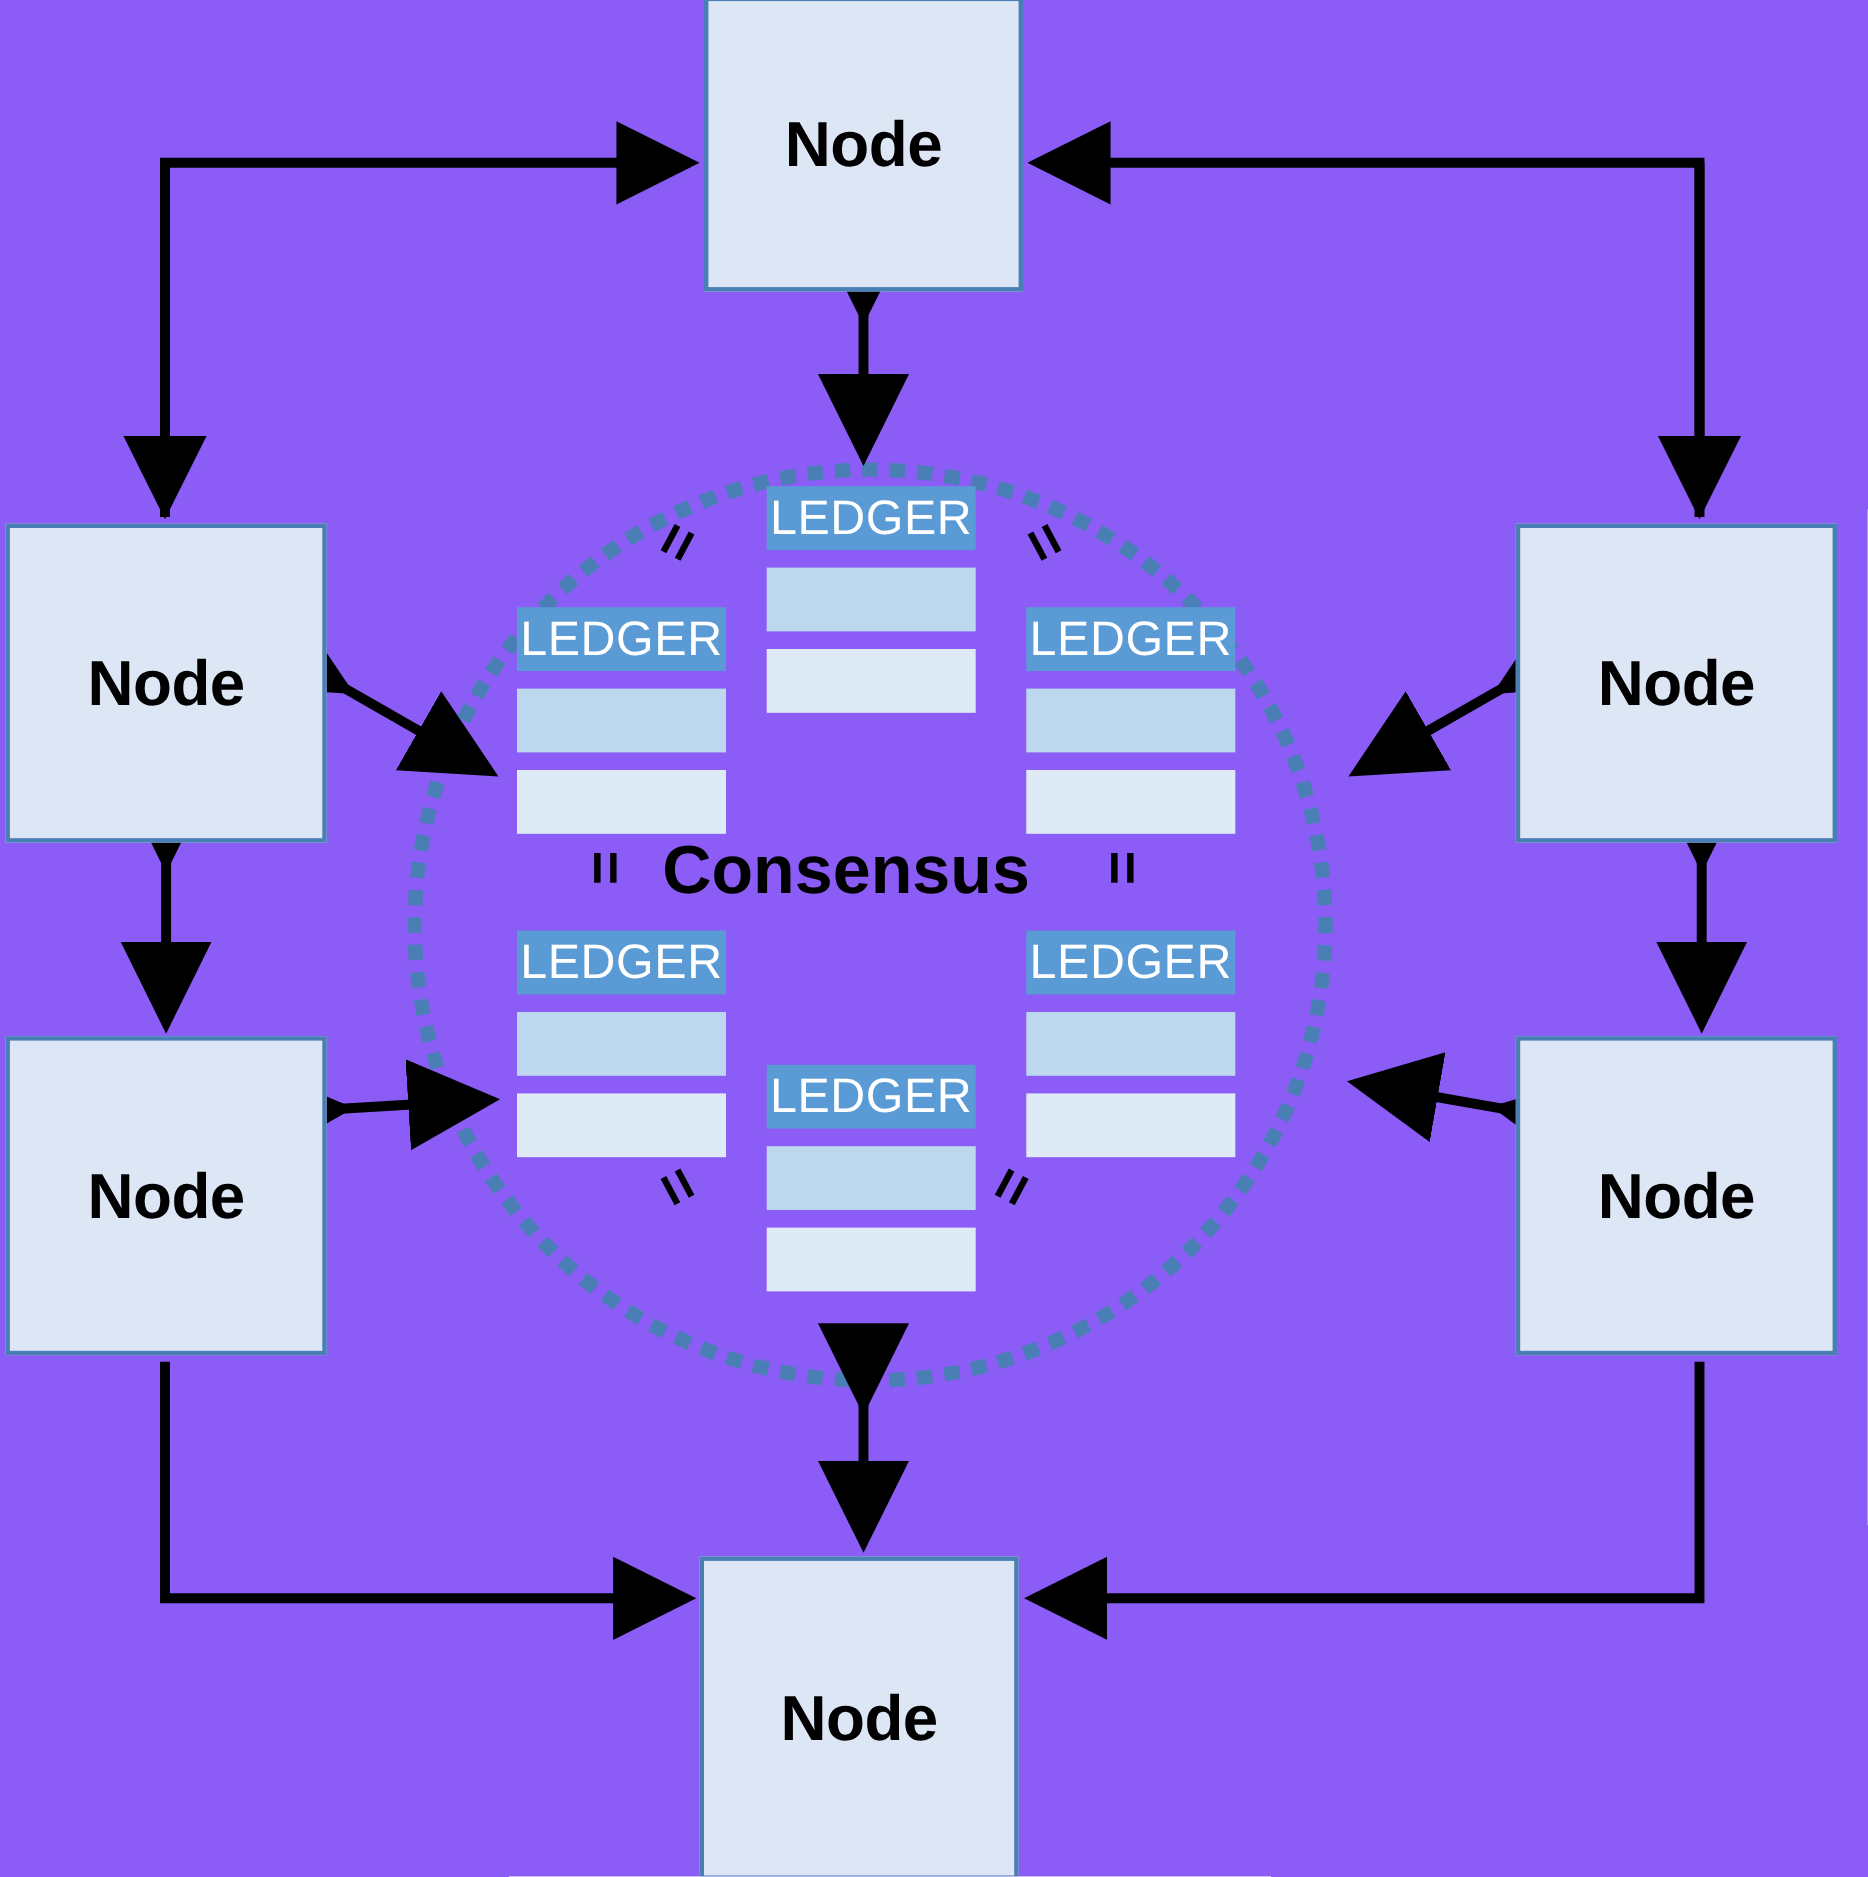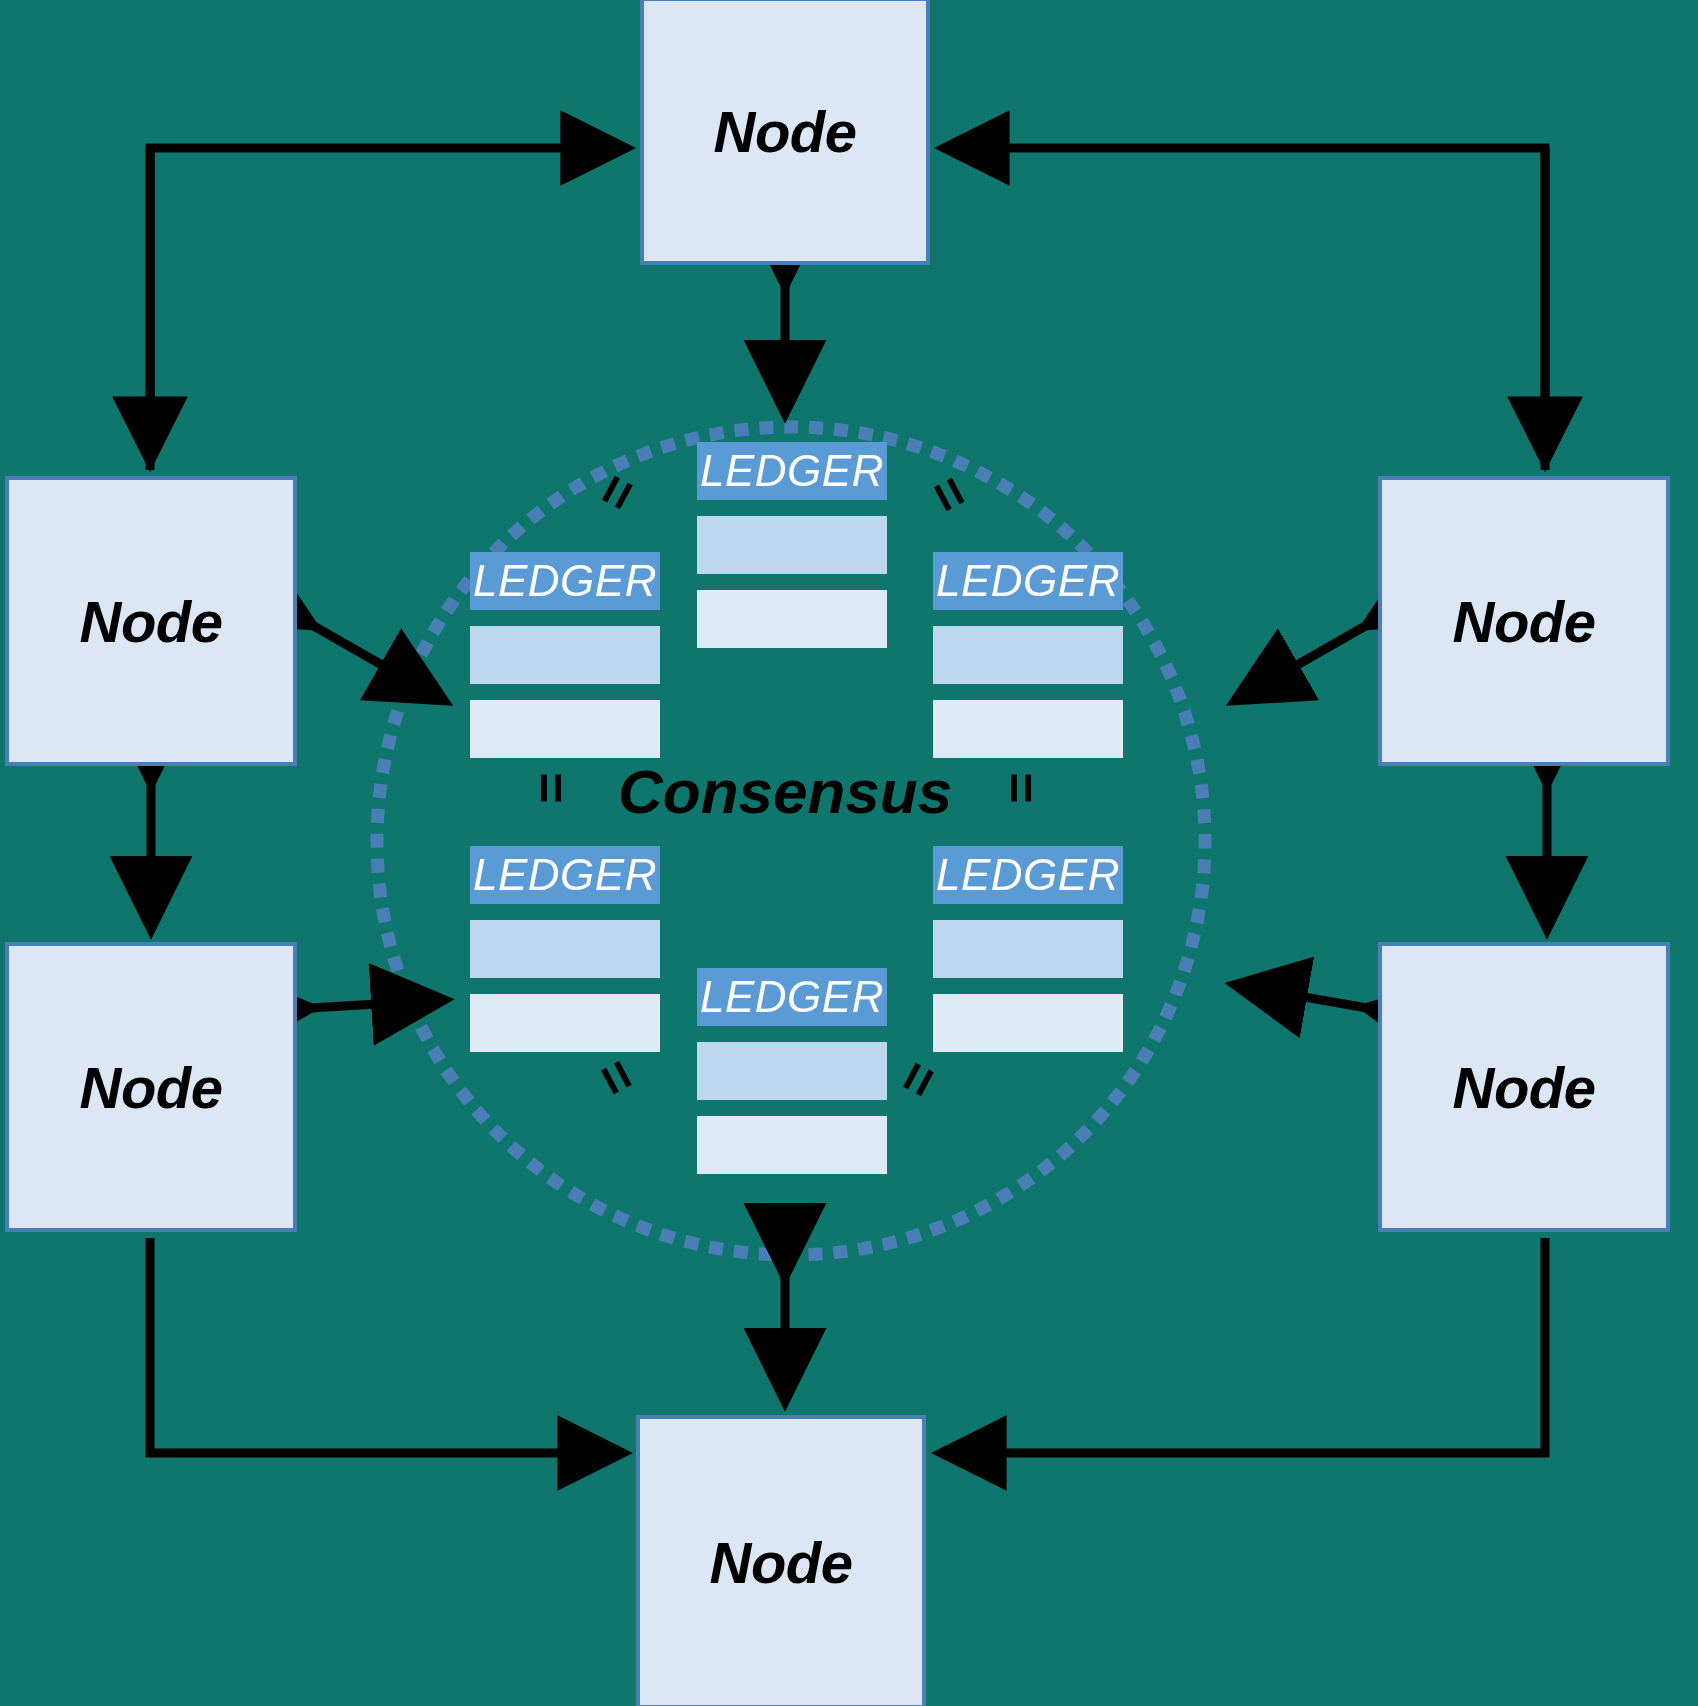--- a/index.html
+++ b/index.html
@@ -1,17 +1,17 @@
 <!DOCTYPE html>
 <html><head>
 <meta charset="utf-8">
 <style>
   html,body{margin:0;padding:0;background:#ffffff;}
   body{font-family:"Liberation Sans",sans-serif;}
-  #stage{position:relative;width:1698px;height:1706px;background:#0f766e;overflow:hidden;font-style:italic;}
+  #stage{position:relative;width:1698px;height:1706px;background:#8b5cf6;overflow:hidden;}
 
   .node{
     position:absolute;
     background:#dce6f4;
     border:4px solid #4a7fb5;
     box-sizing:border-box;
     display:flex;align-items:center;justify-content:center;
     font-family:"Liberation Sans",sans-serif;
     font-weight:bold;
     font-size:58px;
@@ -156,15 +156,15 @@
     <div class="r2"></div>
   </div>
 
   <div class="eq" style="left:600px;top:466px;transform:rotate(-62deg);">=</div>
   <div class="eq" style="left:934px;top:466px;transform:rotate(62deg);">=</div>
   <div class="eq" style="left:534px;top:762px;transform:rotate(-90deg);">=</div>
   <div class="eq" style="left:1004px;top:762px;transform:rotate(-90deg);">=</div>
   <div class="eq" style="left:600px;top:1052px;transform:rotate(-118deg);">=</div>
   <div class="eq" style="left:904px;top:1052px;transform:rotate(118deg);">=</div>
 
-  <div class="consensus" style="left:618px;top:756px;">Consensus</div>
+  <div class="consensus" style="left:602px;top:756px;">Consensus</div>
 
 </div>
 
 </body></html>

